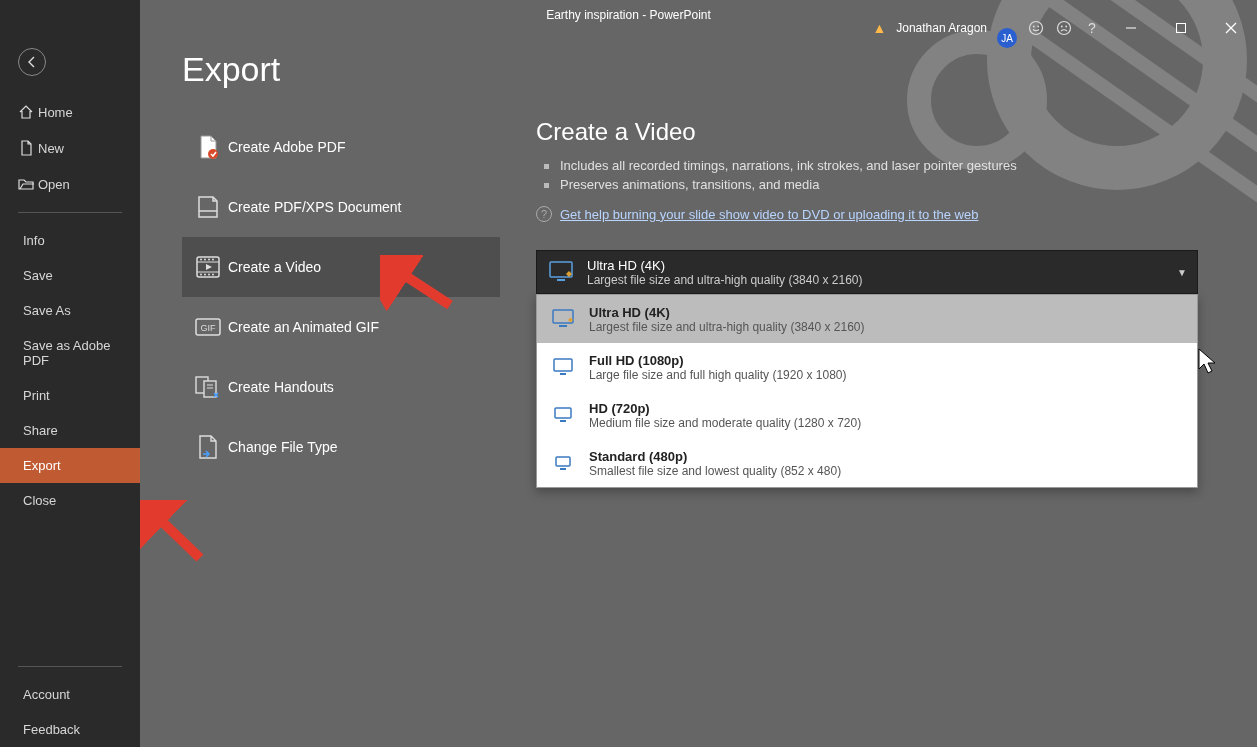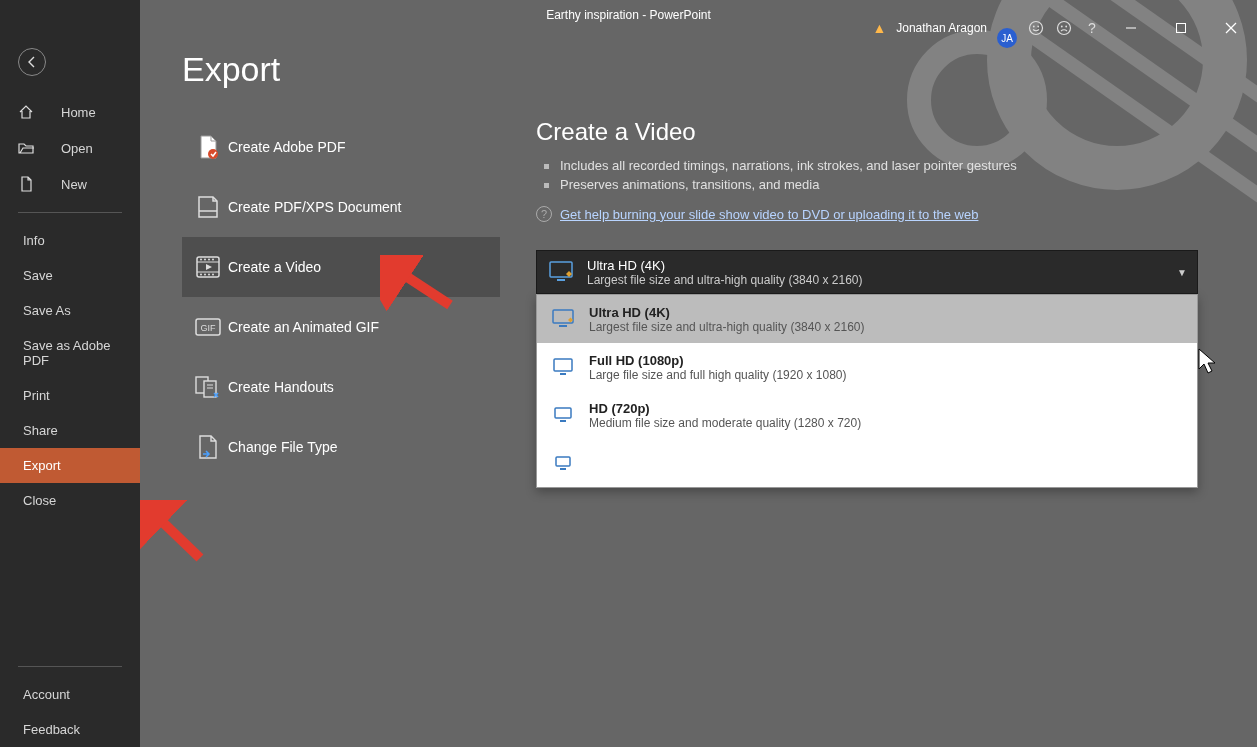--- a/index.html
+++ b/index.html
@@ -8,21 +8,21 @@
 .titlebar { position: absolute; top: 8px; left: 0; right: 0; height: 32px; display: flex; align-items: flex-start; color: #fff; font-size: 12px; z-index: 5; }
 .titlebar .title { position: absolute; left: 50%; transform: translateX(-50%); }
 .titlebar .right { margin-left: auto; display: flex; align-items: center; gap: 10px; padding-right: 6px; }
 .titlebar .warning { color: #ffb84a; font-size: 14px; }
 .titlebar .avatar { width: 20px; height: 20px; border-radius: 50%; background: #2a5fd0; color: #fff; font-size: 10px; display: flex; align-items: center; justify-content: center; margin-top: 20px; }
 .titlebar .ic { width: 18px; height: 18px; display: flex; align-items: center; justify-content: center; color: #ddd; font-size: 14px; }
 .titlebar .winbtn { width: 40px; height: 28px; display: flex; align-items: center; justify-content: center; color: #fff; font-size: 12px; }
 
 .sidebar { width: 140px; background: #2a2a2a; color: #d6d6d6; padding-top: 48px; display: flex; flex-direction: column; font-size: 13px; }
 .sidebar .back { width: 28px; height: 28px; border: 1px solid #888; border-radius: 50%; display: flex; align-items: center; justify-content: center; margin-left: 18px; margin-bottom: 18px; color: #ddd; }
-.sidebar .item { padding: 10px 18px; display: flex; align-items: center; gap: 27px; cursor: pointer; }
+.sidebar .item { padding: 10px 18px; display: flex; align-items: center; gap: 4px; cursor: pointer; }
 .sidebar .item.indent { padding-left: 23px; }
 .sidebar .item.selected { background: #c05a33; color: #fff; }
 .sidebar .sep { height: 1px; background: #555; margin: 10px 18px; }
 .sidebar .spacer { flex: 1; }
 .sidebar .ico { width: 16px; height: 16px; display: inline-flex; align-items: center; justify-content: center; }
 
 .columns { flex: 1; display: flex; padding-top: 42px; }
 .exportcol { width: 360px; padding-left: 42px; padding-top: 8px; color: #fff; }
 .exportcol h1 { font-weight: 300; font-size: 34px; margin-bottom: 28px; }
 .exportcol .row { height: 60px; display: flex; align-items: center; gap: 6px; padding-left: 12px; cursor: pointer; color: #fff; font-size: 14px; }
@@ -126,32 +126,32 @@
       <span class="ico">
           <svg width="16" height="16" viewBox="0 0 16 16">
             <path d="M2 8 L8 2 L14 8 M4 7 V14 H12 V7" fill="none" stroke="#ddd" stroke-width="1.2"></path>
           </svg>
         </span>
       <span>Home</span>
     </div>
     <div class="item">
       <span class="ico">
           <svg width="16" height="16" viewBox="0 0 16 16">
-            <path d="M1 4 H6 L8 6 H15 V13 H1 Z M2 13 L5 8 H16" fill="none" stroke="#ddd" stroke-width="1.2"></path>
+            <path d="M4 1 H10 L13 4 V15 H4 Z M10 1 V4 H13" fill="none" stroke="#ddd" stroke-width="1.2"></path>
           </svg>
         </span>
-      <span>Open</span>
+      <span>New</span>
     </div>
     <div class="item">
       <span class="ico">
           <svg width="16" height="16" viewBox="0 0 16 16">
-            <path d="M4 1 H10 L13 4 V15 H4 Z M10 1 V4 H13" fill="none" stroke="#ddd" stroke-width="1.2"></path>
+            <path d="M1 4 H6 L8 6 H15 V13 H1 Z M2 13 L5 8 H16" fill="none" stroke="#ddd" stroke-width="1.2"></path>
           </svg>
         </span>
-      <span>New</span>
+      <span>Open</span>
     </div>
     <div class="sep"></div>
     <div class="item indent">
         <span>Info</span>
       </div>
     <div class="item indent">
         <span>Save</span>
       </div>
     <div class="item indent">
         <span>Save As</span>
@@ -321,20 +321,24 @@
               <div class="t2">Medium file size and moderate quality (1280 x 720)</div>
             </div>
         </div>
         <div class="opt">
           <span class="oico">
               <svg width="18" height="16" viewBox="0 0 18 16">
                 <rect x="2" y="2" width="14" height="9" rx="1" fill="none" stroke="#3a7ac0" stroke-width="1.5"></rect>
                 <rect x="6" y="13" width="6" height="2" fill="#3a7ac0"></rect>
               </svg>
             </span>
+          <div>
+              <div class="t1">Standard (480p)</div>
+              <div class="t2">Smallest file size and lowest quality (852 x 480)</div>
+            </div>
         </div>
       </div>
     </div>
   </div>
 
   <div class="arrow" style="left:380px; top:255px">
     <svg width="80" height="60">
         <defs>
           <marker id="ah1" markerWidth="8" markerHeight="8" refX="2" refY="4" orient="auto">
             <path d="M0 0 L8 4 L0 8 Z" fill="#e23b2e"></path>

